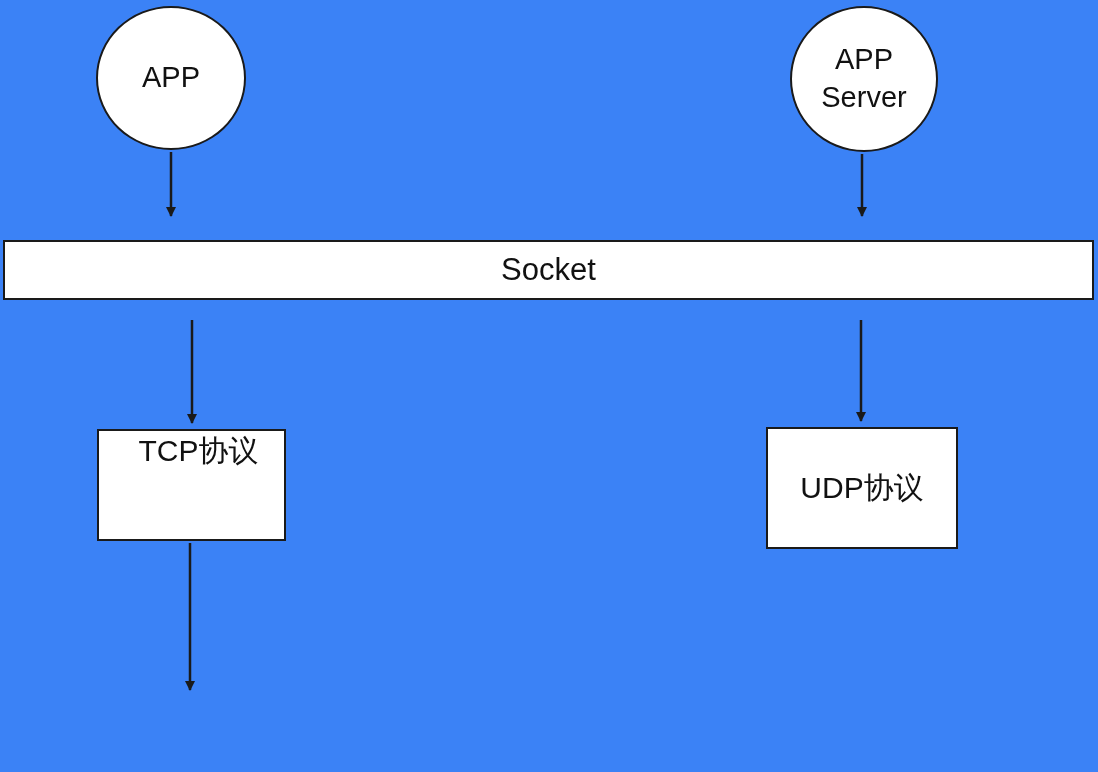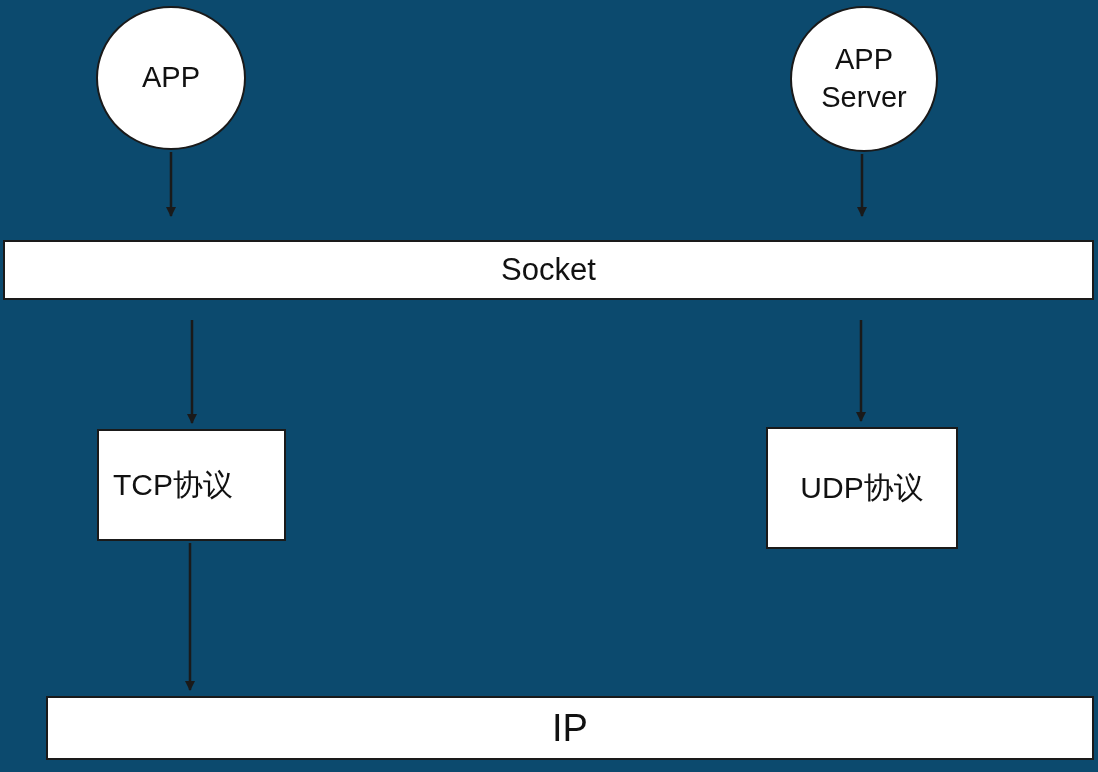--- a/index.html
+++ b/index.html
@@ -5,21 +5,21 @@
   html, body {
     margin: 0;
     padding: 0;
     background: #ffffff;
     font-family: "Liberation Sans", "DejaVu Sans", sans-serif;
   }
   .canvas {
     position: relative;
     width: 1098px;
     height: 772px;
-    background: #0c4a6e;
+    background: #3b82f6;
     overflow: hidden;
     color: #111111;
   }
   .arrow-layer {
     position: absolute;
     left: 0;
     top: 0;
     width: 1098px;
     height: 772px;
     pointer-events: none;
@@ -45,21 +45,20 @@
     font-size: 31px;
   }
   .bar-ip {
     font-size: 38px;
   }
   .proto-box {
     font-size: 30px;
     line-height: 1.35;
   }
   .proto-box.left-align {
-    flex-direction: column;
     align-items: flex-start;
     justify-content: center;
     padding-left: 14px;
   }
   .label {
     white-space: pre-line;
   }
 </style>
 </head>
 <body>
@@ -93,17 +92,14 @@
   </div>
 
   <div class="shape proto-box left-align" style="left:97px; top:429px; width:189px; height:112px;">
     <span class="label">TCP协议</span>
   </div>
 
   <div class="shape proto-box" style="left:766px; top:427px; width:192px; height:122px;">
     <span class="label">UDP协议</span>
   </div>
 
-  <div class="shape bar bar-ip" style="left:46px; top:696px; width:1048px; height:64px;">
-    <span class="label">IP</span>
-  </div>
 
 </div>
 
 </body></html>

